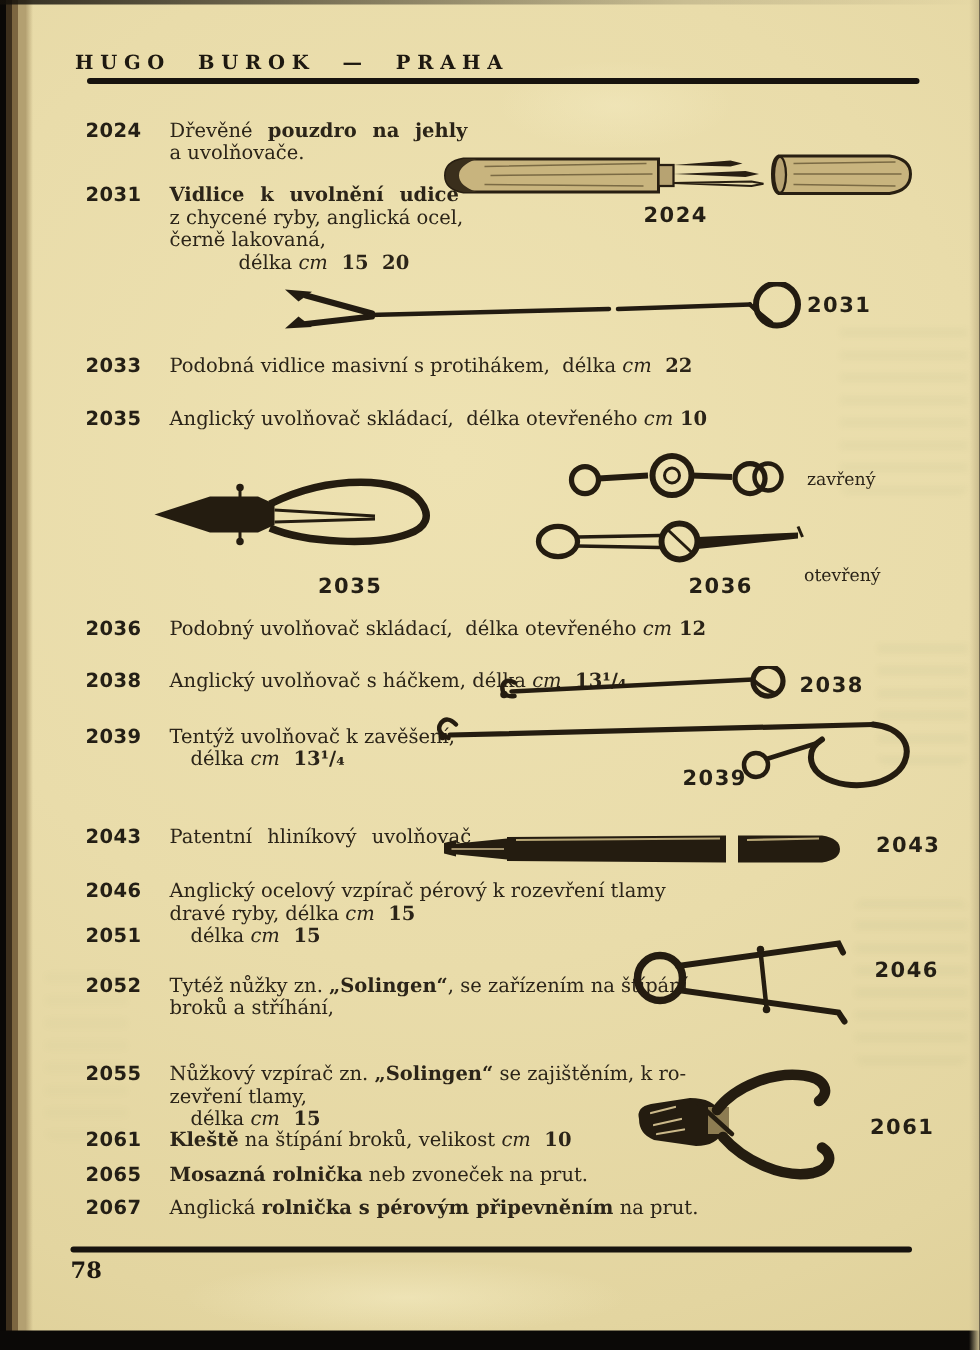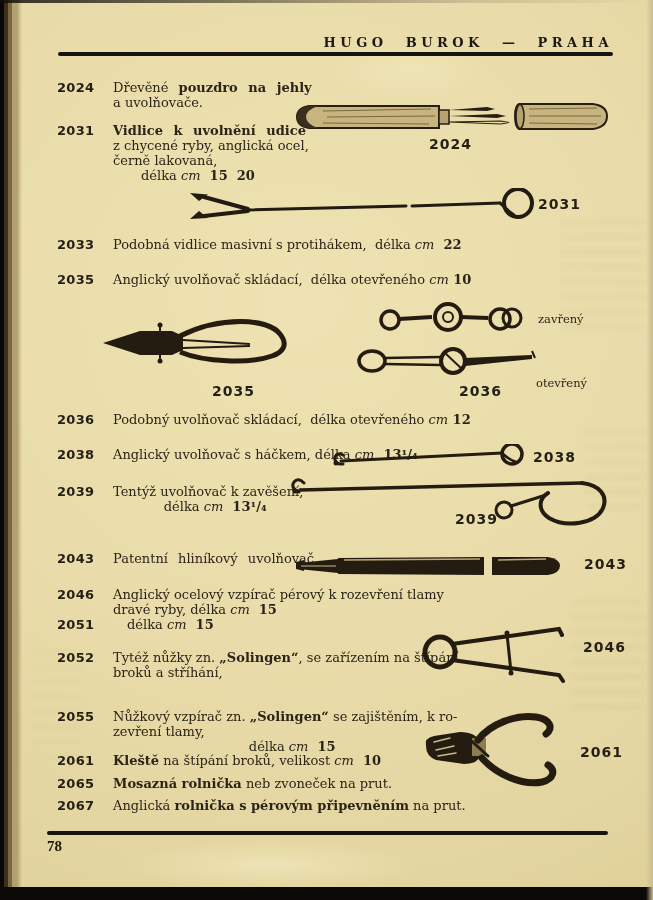--- a/index.html
+++ b/index.html
@@ -11,35 +11,35 @@
   }
   
   .edge-left{position:absolute;left:0;top:0;bottom:0;width:22px;
     background:linear-gradient(90deg,#0a0806 0 4px,#3d2f1c 4px 8px,#7c6640 8px 12px,#b3a071 12px 17px,rgba(179,160,113,0) 22px);}
   .edge-top{position:absolute;left:0;right:0;top:0;height:3px;
     background:linear-gradient(90deg,rgba(20,16,10,.85),rgba(20,16,10,.15) 70%,rgba(20,16,10,0));}
   .edge-bottom{position:absolute;left:0;right:0;top:887px;height:13px;background:#0b0907;}
   .edge-right{position:absolute;right:0;top:0;bottom:0;width:7px;
     background:linear-gradient(270deg,#cabc8e,rgba(202,188,142,0));}
   
-  .brand{position:absolute;left:50px;top:35px;width:563px;text-align:right;
+  .brand{position:absolute;left:50px;top:35px;width:563px;text-align:left;
     font-weight:bold;font-size:13px;letter-spacing:4.5px;word-spacing:9px;color:#1d1810;}
   .rule{position:absolute;height:4px;background:#17130e;border-radius:2px;}
   .rule-top{left:58px;top:52px;width:555px;}
   .rule-bottom{left:47px;top:831px;width:561px;}
-  .pagenum{position:absolute;left:47px;top:838px;font-weight:bold;font-size:15px;color:#1d1810;font-family:Liberation Serif, serif;}
+  .pagenum{position:absolute;left:47px;top:838px;font-weight:bold;font-size:15px;color:#1d1810;}
   
   .it{position:absolute;left:0;width:653px;}
   .it .num{position:absolute;left:57px;top:0;font-family:"DejaVu Sans",sans-serif;
     font-weight:bold;font-size:13px;letter-spacing:.3px;color:#241f15;}
   .it .txt{position:absolute;left:113px;top:0;}
   .line{font-size:13px;line-height:15px;white-space:pre;}
   .line .b{font-weight:bold;}
   .line .i{font-style:italic;}
-  .ind1{margin-left:14px;text-align:center;} .ind2{margin-left:28px;}
+  .ind1{margin-left:14px;} .ind2{margin-left:46px;}
   .spread{word-spacing:6px;}
   .i2024{top:80px}.i2031{top:123px}.i2033{top:237px}.i2035{top:272px}.i2036{top:412px}
   .i2038{top:447px}.i2039{top:484px}.i2043{top:551px}.i2046{top:587px}.i2051{top:617px}
   .i2052{top:650px}.i2055{top:709px}.i2061{top:753px}.i2065{top:776px}.i2067{top:798px}
   
   .fig{position:absolute;}
   .figlabel{position:absolute;font-family:"DejaVu Sans",sans-serif;font-weight:bold;
     font-size:14px;letter-spacing:1px;color:#241f15;}
   .statelabel{position:absolute;font-size:11.5px;color:#2b2418;}
   

